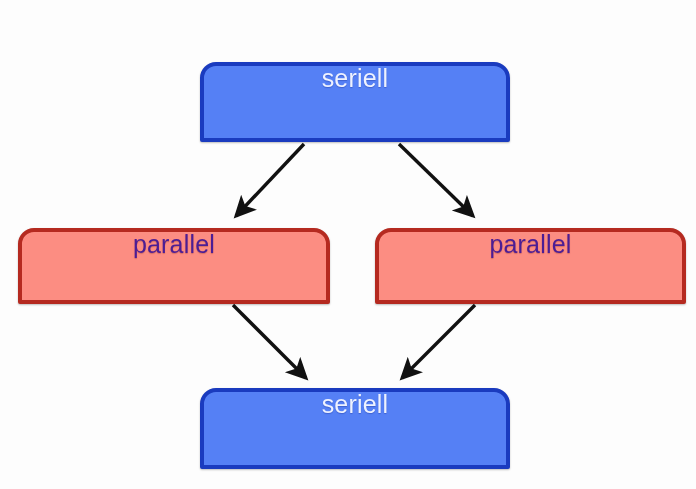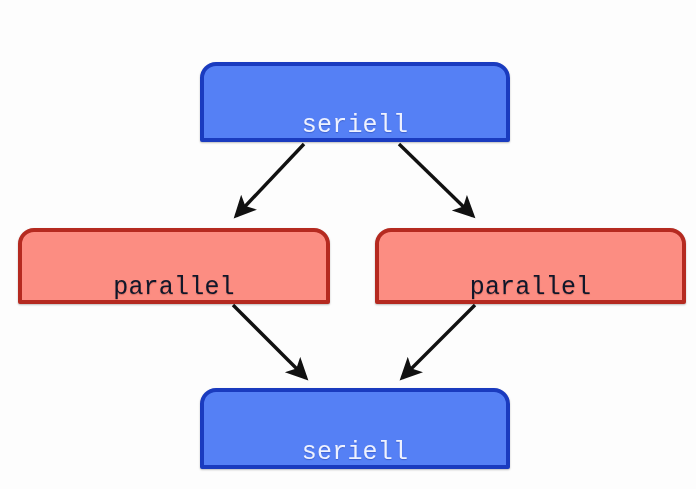--- a/index.html
+++ b/index.html
@@ -22,26 +22,25 @@
     left: 0;
     top: 0;
     width: 696px;
     height: 489px;
     pointer-events: none;
   }
   .node {
     position: absolute;
     box-sizing: border-box;
     display: flex;
-    align-items: flex-end;
+    align-items: flex-start;
     justify-content: center;
     border-style: solid;
     border-width: 4px;
     border-radius: 16px 16px 2px 2px;
-    font-family: Liberation Mono, monospace;
   }
   .node-label {
     font-size: 25px;
     line-height: 1;
     letter-spacing: 0.2px;
     white-space: nowrap;
   }
   .node.seriell {
     background: #5580f5;
     border-color: #1a3bbf;
@@ -50,21 +49,21 @@
   .node.seriell .node-label {
     color: #eef2ff;
     text-shadow: 0 1px 1px rgba(20,40,140,0.35);
   }
   .node.parallel {
     background: #fc8d82;
     border-color: #b52a20;
     box-shadow: 0 1px 2px rgba(0,0,0,0.25);
   }
   .node.parallel .node-label {
-    color: #0f172a;
+    color: #4c1d95;
     text-shadow: 0 1px 1px rgba(120,40,30,0.30);
   }
 
   
   #node-seriell-top    { left: 200px; top: 62px;  width: 310px; height: 80px; }
   #node-parallel-left  { left: 18px;  top: 228px; width: 312px; height: 76px; }
   #node-parallel-right { left: 375px; top: 228px; width: 311px; height: 76px; }
   #node-seriell-bottom { left: 200px; top: 388px; width: 310px; height: 81px; }
 </style>
 </head>

